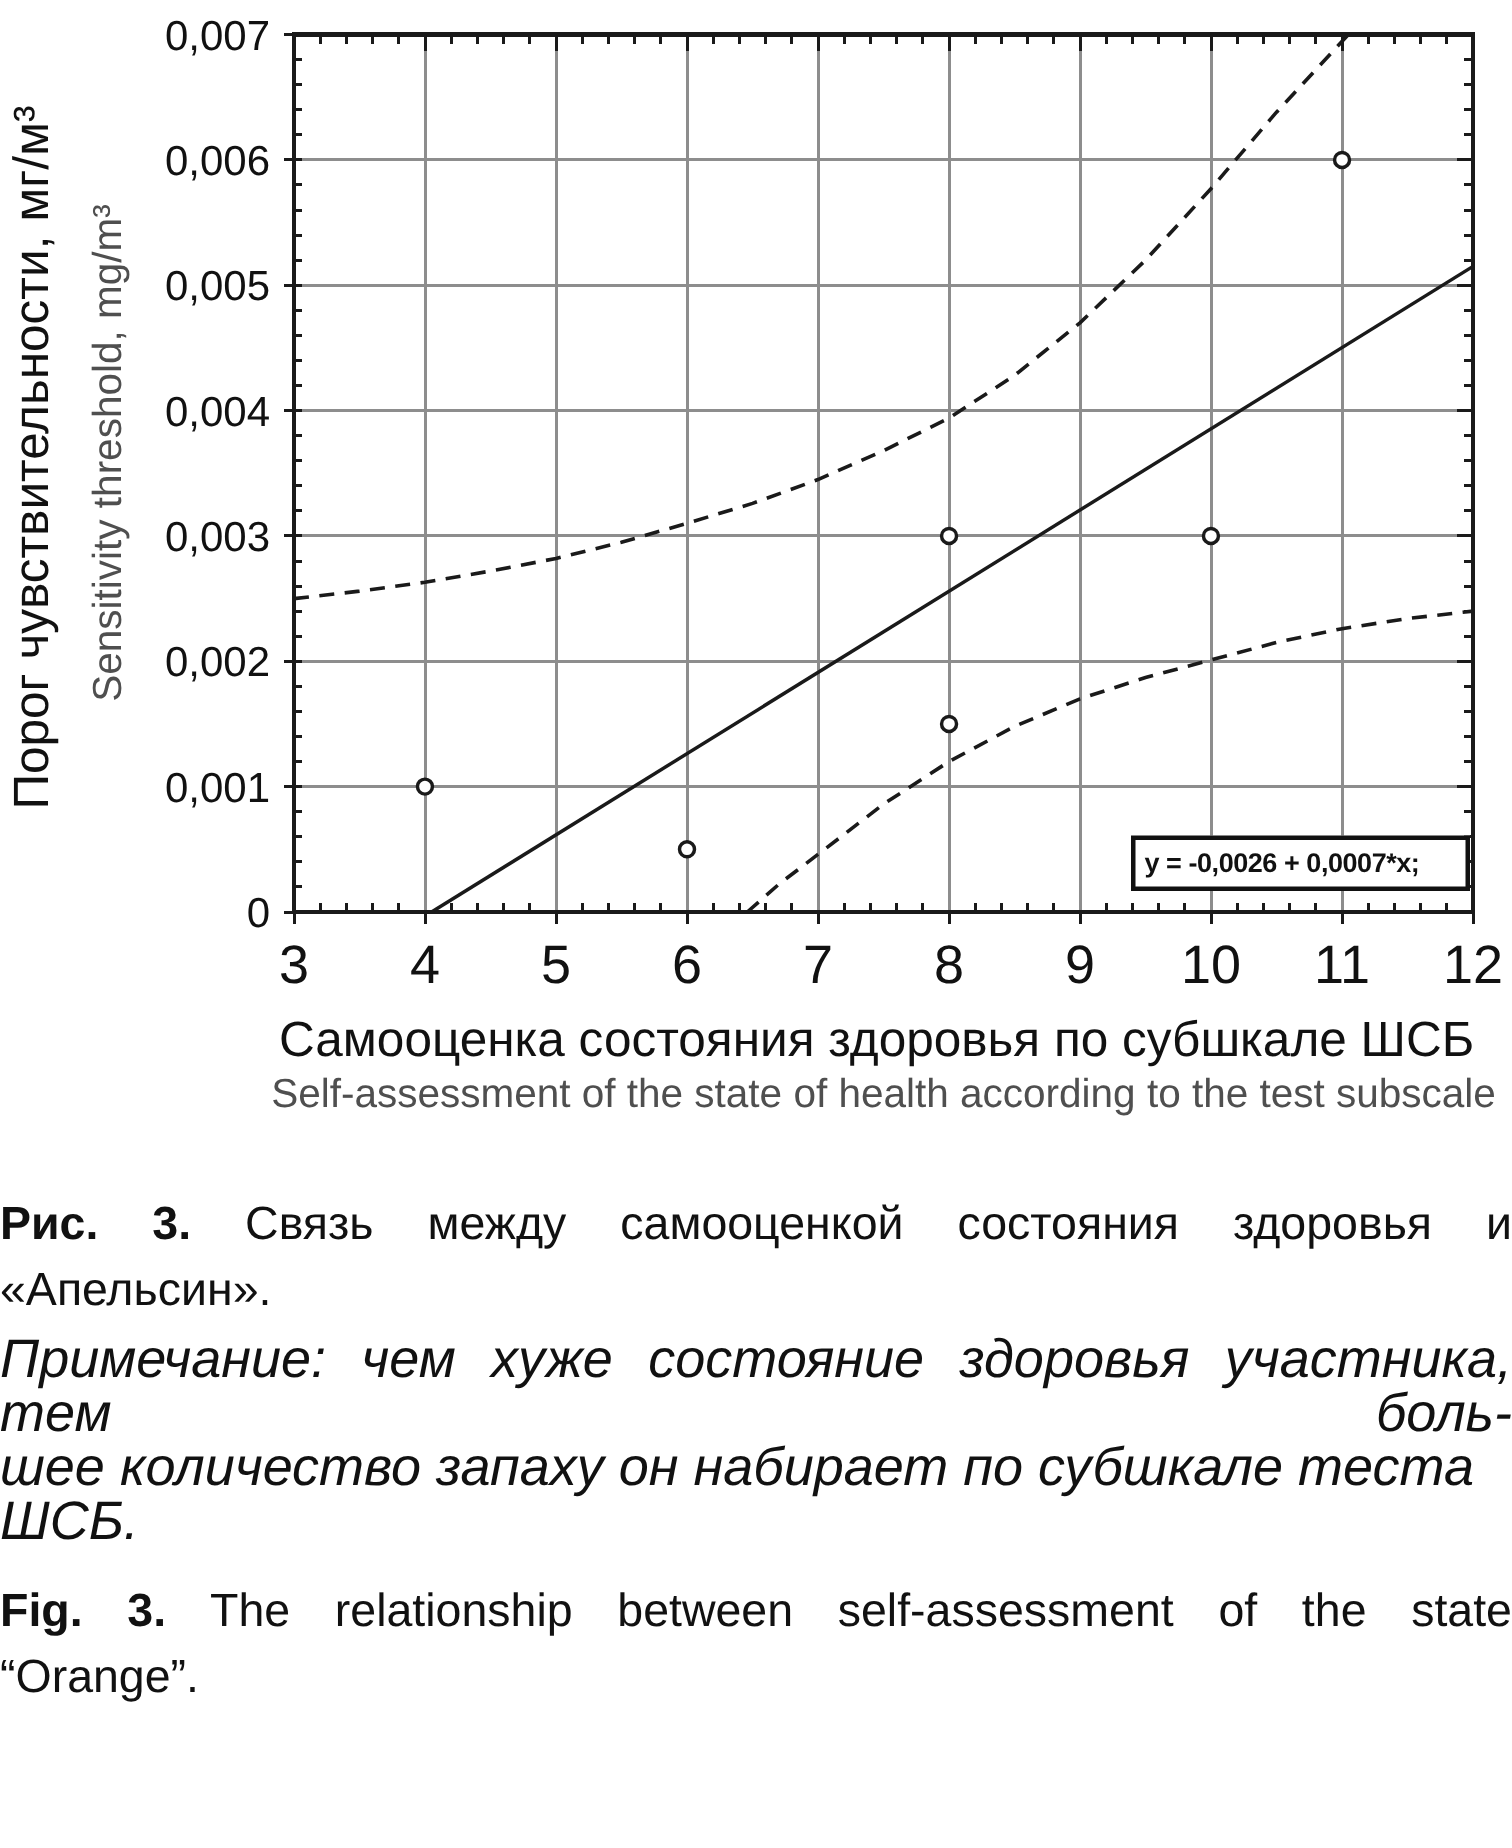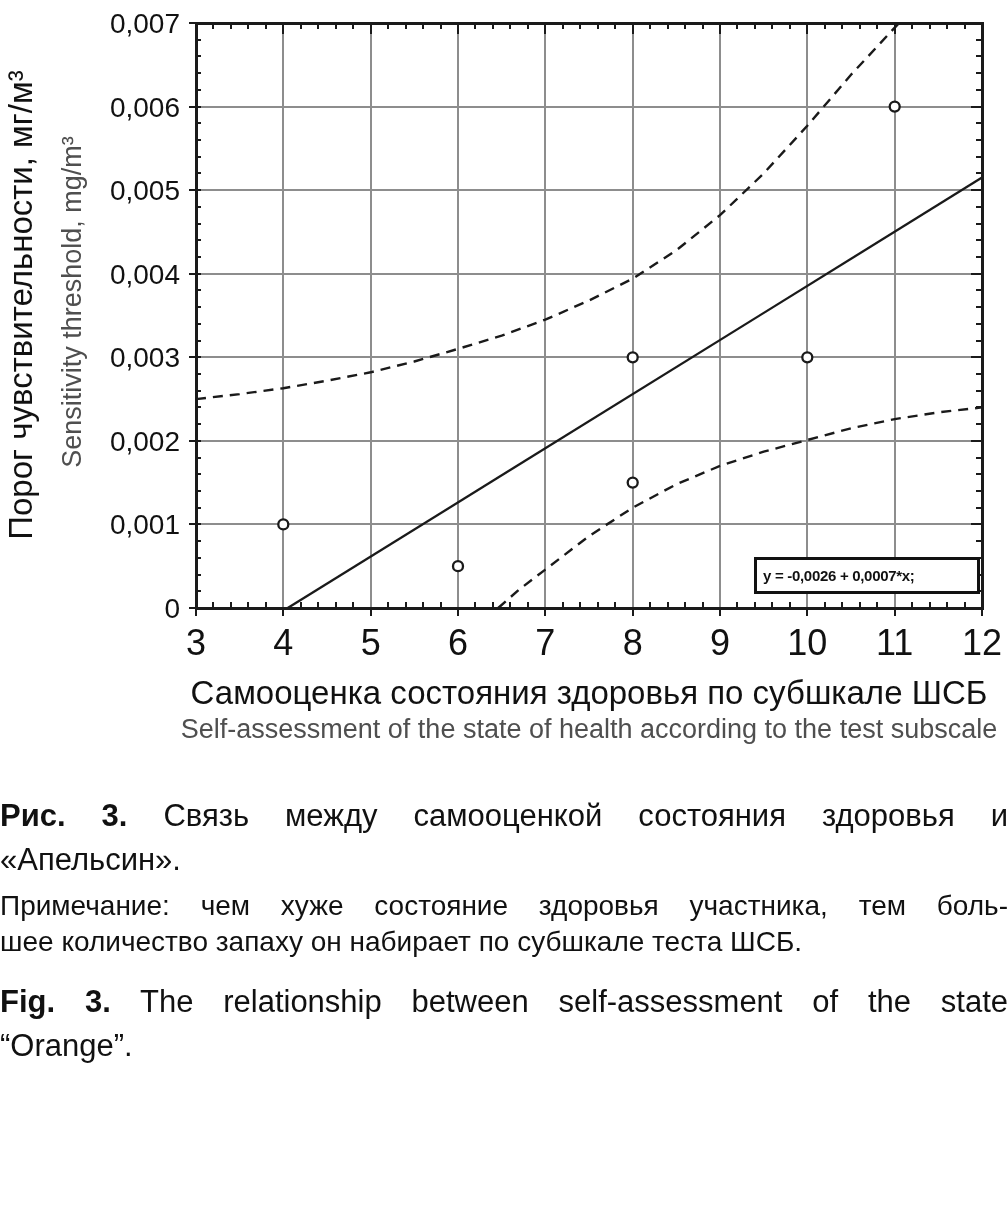--- a/index.html
+++ b/index.html
@@ -18,37 +18,37 @@
     transform:translate(-50%,-50%) rotate(-90deg);
     font-size:33px;color:#111;
   }
   .ytitle-en{
     position:absolute;left:72px;top:302px;white-space:nowrap;
     transform:translate(-50%,-50%) rotate(-90deg);
     font-size:27px;color:#4f4f4f;
   }
   .xtitle-ru{
     position:absolute;left:186px;width:806px;top:674px;
-    text-align:center;font-size:33px;line-height:38px;color:#111;white-space:nowrap;
+    text-align:left;font-size:33px;line-height:38px;color:#111;white-space:nowrap;
   }
   .xtitle-en{
     position:absolute;left:146px;width:886px;top:712px;
     text-align:center;font-size:27px;line-height:34px;color:#4f4f4f;white-space:nowrap;
   }
   .eqbox{
     position:absolute;left:754px;top:557px;width:226px;box-sizing:border-box;
     border:3px solid #111;background:#fff;
-    padding:3px 6px;font-weight:bold;font-size:15px;line-height:25px;
+    padding:3px 6px;font-weight:bold;font-size:18px;line-height:25px;
     letter-spacing:-0.3px;color:#111;white-space:nowrap;
   }
   .captions{margin-top:34px;padding:0 0;color:#111;}
   .captions p{margin:0;}
   p.cap{font-size:31px;line-height:44px;margin-bottom:6px;}
   p.cap.en{margin-bottom:4px;}
-  p.note{font-size:28px;line-height:36px;margin-bottom:20px;}
+  p.note{font-size:36px;line-height:36px;margin-bottom:20px;font-style:italic;}
   p.note.en{margin-bottom:0;}
   .ln{display:block;}
   .j{text-align:justify;text-align-last:justify;}
   strong{font-weight:bold;}
 </style>
 </head>
 <body>
 
 <div class="page">
 

